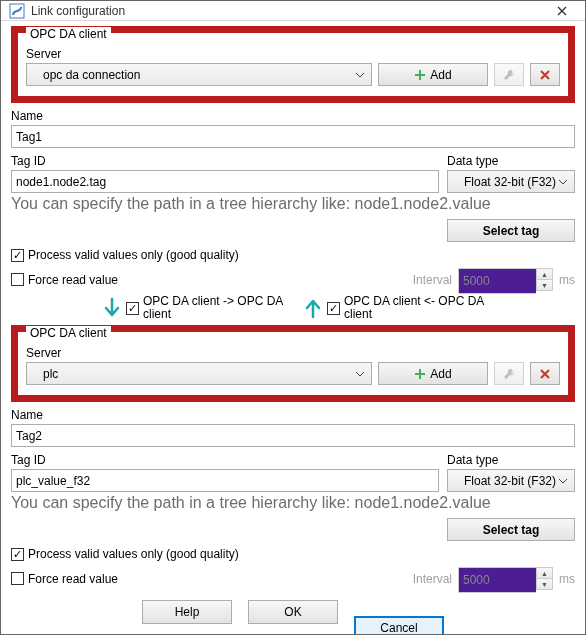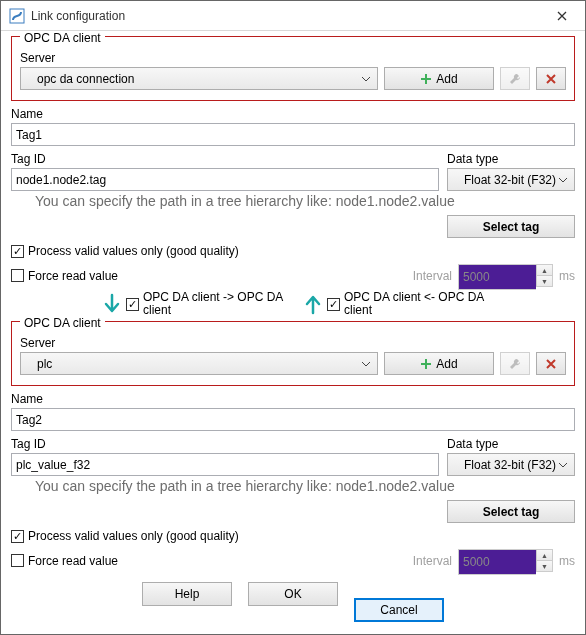--- a/index.html
+++ b/index.html
@@ -1,44 +1,44 @@
 <!DOCTYPE html>
 <html><head>
 <meta charset="utf-8">
 <style>
 * { box-sizing: border-box; margin: 0; padding: 0; font-family: "Segoe UI", Tahoma, sans-serif; font-size: 12px; }
 body { background: #fff; width: 586px; height: 635px; overflow: hidden; border: 1px solid #666; }
 
 
-.titlebar { height: 30px; display: flex; align-items: center; padding: 0 0 0 8px; border-bottom: 1px solid #d9d9d9; }
+.titlebar { height: 20px; display: flex; align-items: center; padding: 0 0 0 8px; border-bottom: 1px solid #d9d9d9; }
 .titlebar .app-icon { width: 16px; height: 16px; margin-right: 6px; }
 .titlebar .title { flex: 1; color: #333; }
 .titlebar .close { width: 46px; height: 30px; display: flex; align-items: center; justify-content: center; cursor: default; }
 
 .content { padding: 5px 10px 0 10px; }
 
 
-.group { border: 1px solid #b91c1c; padding: 6px 8px 10px 8px; margin-bottom: 6px; position: relative; }
+.group { border: 7px solid #b91c1c; padding: 6px 8px 10px 8px; margin-bottom: 6px; position: relative; }
 .group-title { position: relative; top: -12px; background: #fff; padding: 0 4px; display: inline-block; color: #000; }
 .group-body { margin-top: -6px; }
 
 .lbl { color: #000; margin-bottom: 2px; display: block; }
 
 
 .server-row { display: flex; gap: 6px; align-items: center; }
 .combo { flex: 1; height: 23px; border: 1px solid #adadad; background: linear-gradient(#f7f7f7,#e9e9e9); display: flex; align-items: center; padding: 0 16px; position: relative; }
 .combo .arrow { position: absolute; right: 6px; top: 50%; transform: translateY(-50%); }
 .btn { height: 23px; border: 1px solid #adadad; background: linear-gradient(#f7f7f7,#e3e3e3); display: flex; align-items: center; justify-content: center; padding: 0 8px; gap: 4px; cursor: default; }
 .btn.icon-only { width: 30px; padding: 0; }
 .btn.disabled { opacity: 0.55; }
 .btn-wide { width: 110px; }
 
 
 .text-input { width: 100%; height: 23px; border: 1px solid #abadb3; padding: 0 4px; background: #fff; color: #000; }
-.hint { color: #6d6d6d; font-size: 14px; margin-top: 2px; margin-left: 24px; }
+.hint { color: #6d6d6d; font-size: 16px; margin-top: 2px; }
 
 
 .two-col { display: flex; gap: 8px; }
 .col-tag { flex: 1; }
 .col-dtype { width: 128px; }
 
 
 .sel-row { display: flex; justify-content: flex-end; margin-top: 6px; }
 
 

